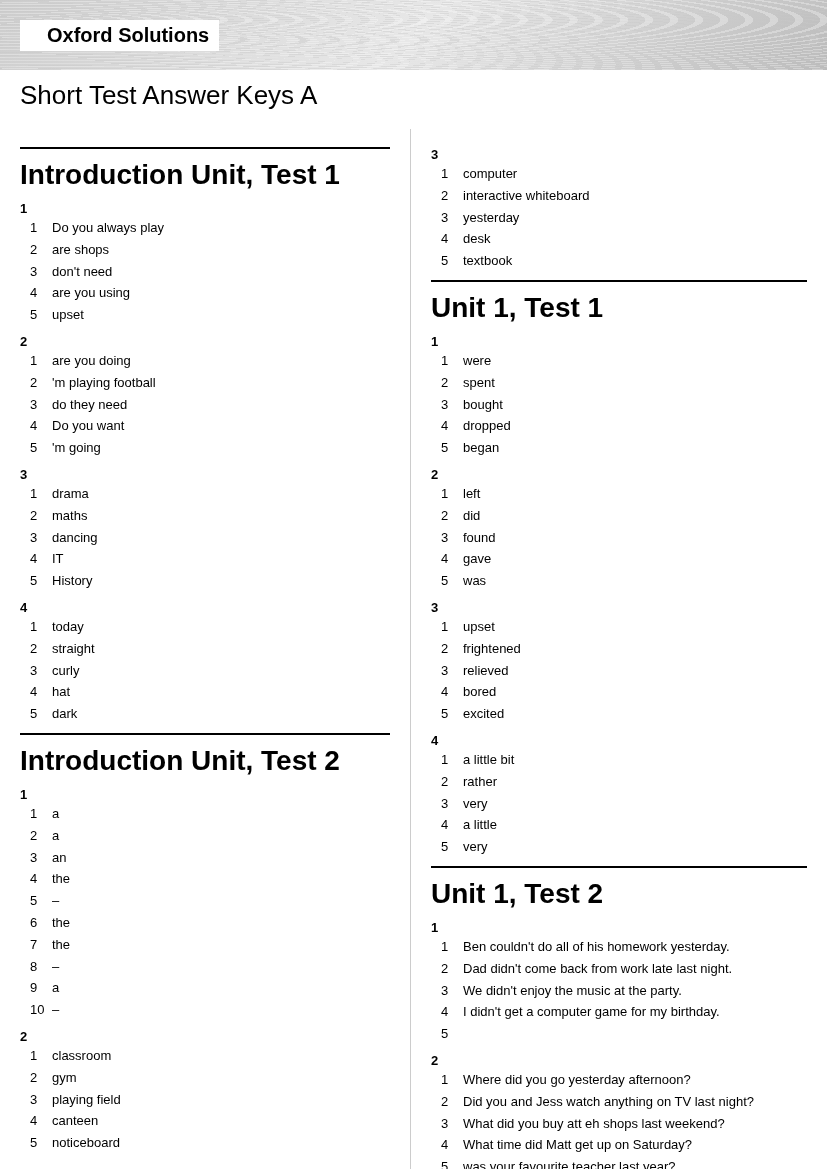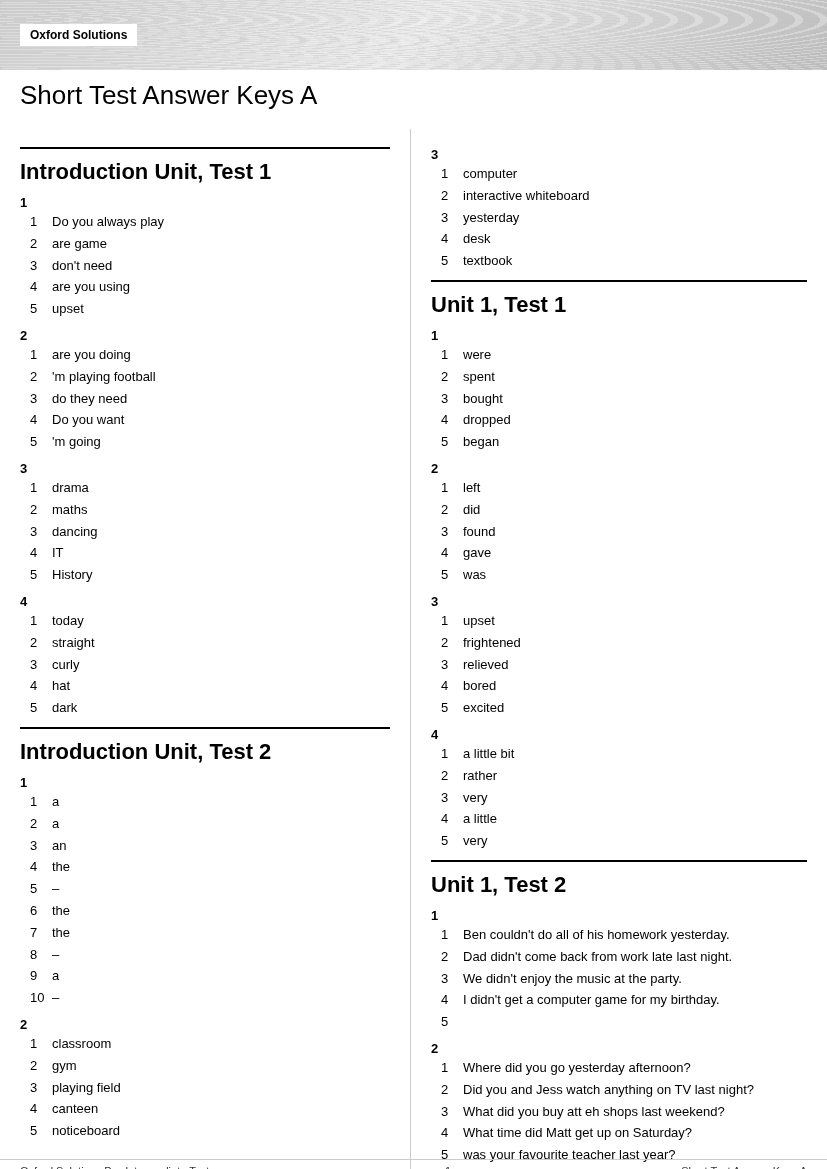--- a/index.html
+++ b/index.html
@@ -33,21 +33,22 @@
     }
     .logo-box {
       background: white;
       padding: 4px 10px;
       display: inline-flex;
       align-items: center;
       position: relative;
       z-index: 1;
     }
     .logo-text {
-      font-size: 12px;
+      font-size: 20px;
+      margin-left: 17px;
     }
     .logo-text span {
       font-weight: bold;
     }
 
     
     .content-wrapper {
       display: flex;
       padding: 10px 0;
     }
@@ -64,21 +65,21 @@
     }
 
     
     .main-title {
       font-size: 26px;
       font-weight: normal;
       margin-bottom: 8px;
     }
 
     .section-title {
-      font-size: 22px;
+      font-size: 28px;
       font-weight: bold;
       margin: 10px 0 8px 0;
       padding-bottom: 2px;
     }
 
     .divider {
       border: none;
       border-top: 2px solid #000;
       margin: 8px 0 10px 0;
     }
@@ -151,21 +152,21 @@
     <h2 class="section-title">Introduction Unit, Test 1</h2>
 
     <div class="section-num">1</div>
     <ul class="answer-list">
       <li>
           <span class="answer-num">1</span>
           <span class="answer-text">Do you always play</span>
         </li>
       <li>
           <span class="answer-num">2</span>
-          <span class="answer-text">are game</span>
+          <span class="answer-text">are shops</span>
         </li>
       <li>
           <span class="answer-num">3</span>
           <span class="answer-text">don't need</span>
         </li>
       <li>
           <span class="answer-num">4</span>
           <span class="answer-text">are you using</span>
         </li>
       <li>

